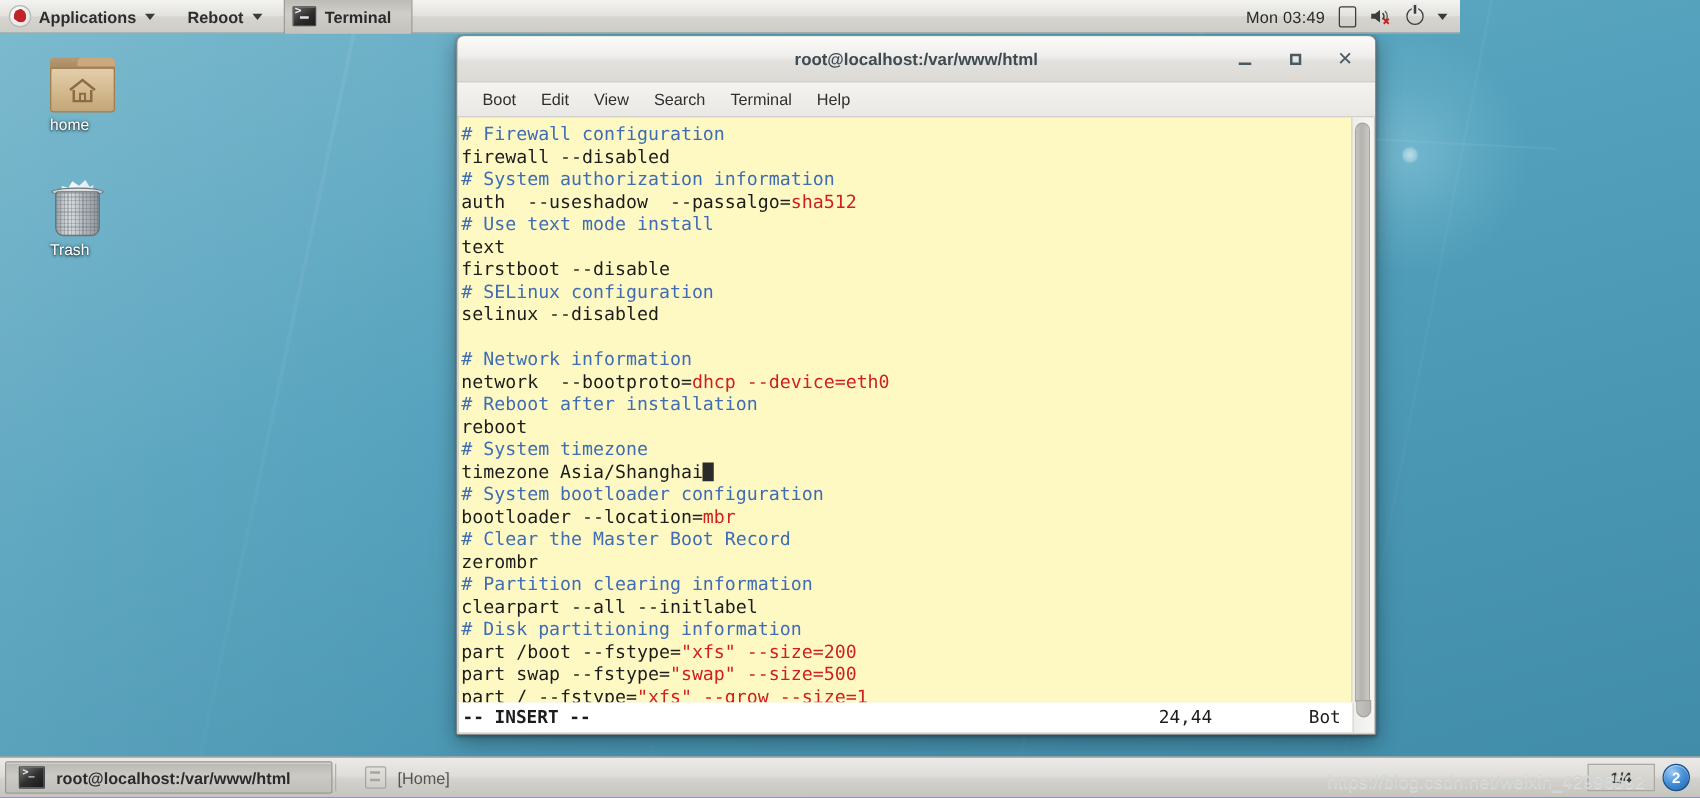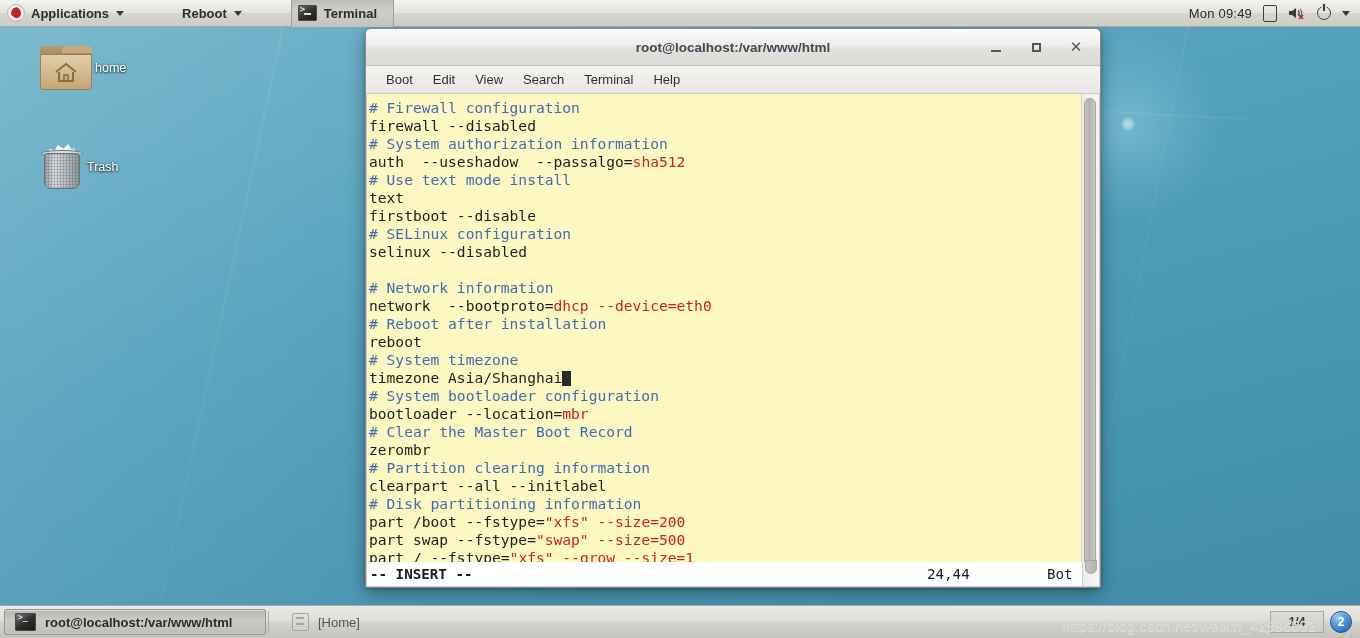--- a/index.html
+++ b/index.html
@@ -25,28 +25,27 @@
   }
   .streak {
     position: absolute;
     background: linear-gradient(to bottom, rgba(255,255,255,0.20), rgba(255,255,255,0.03));
     transform-origin: top left;
     pointer-events: none;
   }
 
   
   #top-panel {
-    position: absolute; left: 0; top: 0; width: 1360px; height: 27px;
+    position: absolute; left: 0; top: 0; width: 1168px; height: 27px;
     background: linear-gradient(to bottom, #f3f3f1 0%, #e3e2de 48%, #d6d5d0 52%, #cdccc6 100%);
     border-bottom: 1px solid #a9a8a2;
     display: flex; align-items: center;
     font-size: 13px; color: #2b2b2b;
     box-sizing: border-box;
     z-index: 40;
-    gap: 32px;
   }
   .panel-menu {
     display: flex; align-items: center; gap: 6px;
     padding: 3px 9px 3px 7px; height: 21px; box-sizing: border-box;
     font-weight: bold; font-size: 13px; color: #2e2e2e;
     cursor: default;
   }
   .panel-menu .caret {
     width: 0; height: 0; border-left: 4px solid transparent; border-right: 4px solid transparent;
     border-top: 5px solid #3a3a3a; margin-left: 1px;
@@ -111,21 +110,21 @@
     box-shadow: 0 0 0 1.5px #e6e5e1;
   }
   .panel-caret {
     width: 0; height: 0; border-left: 4.5px solid transparent; border-right: 4.5px solid transparent;
     border-top: 5.5px solid #3a3a3a;
   }
 
   
   .desk-icon {
     position: absolute; width: 96px;
-    display: flex; align-items: center; gap: 3px;
+    display: flex; flex-direction: column; align-items: flex-start; gap: 3px;
     cursor: default; z-index: 5;
   }
   .desk-icon .label {
     font-size: 12.5px; color: #ffffff;
     text-shadow: 0 1px 2px rgba(0,0,0,0.75), 0 0 3px rgba(0,0,0,0.5);
     white-space: nowrap;
   }
   .folder-icon {
     width: 52px; height: 44px; position: relative;
   }
@@ -403,21 +402,21 @@
 
   <div id="window-list-panel">
     <div class="panel-task">
       <span class="term-mini-icon"></span>
       <span>Terminal</span>
       <span class="caret"></span>
     </div>
   </div>
 
   <div id="panel-right">
-    <span class="clock">Mon 09:49</span>
+    <span class="clock">Mon 03:49</span>
     <span class="icon-note"></span>
     <span class="icon-speaker">
       <svg width="18" height="14" viewBox="0 0 18 14">
         <path d="M1 5 H4 L8 2 V12 L4 9 H1 Z" fill="#3c3c3c"></path>
         <path d="M10 4.5 C11.6 6 11.6 8 10 9.5" fill="none" stroke="#3c3c3c" stroke-width="1.2"></path>
         <path d="M12 2.8 C14.4 5.2 14.4 8.8 12 11.2" fill="none" stroke="#3c3c3c" stroke-width="1.2" opacity="0.75"></path>
         <path d="M11 9 L15 13 M15 9 L11 13" stroke="#c0232a" stroke-width="1.5" fill="none"></path>
       </svg>
     </span>
     <span class="icon-power"></span>

